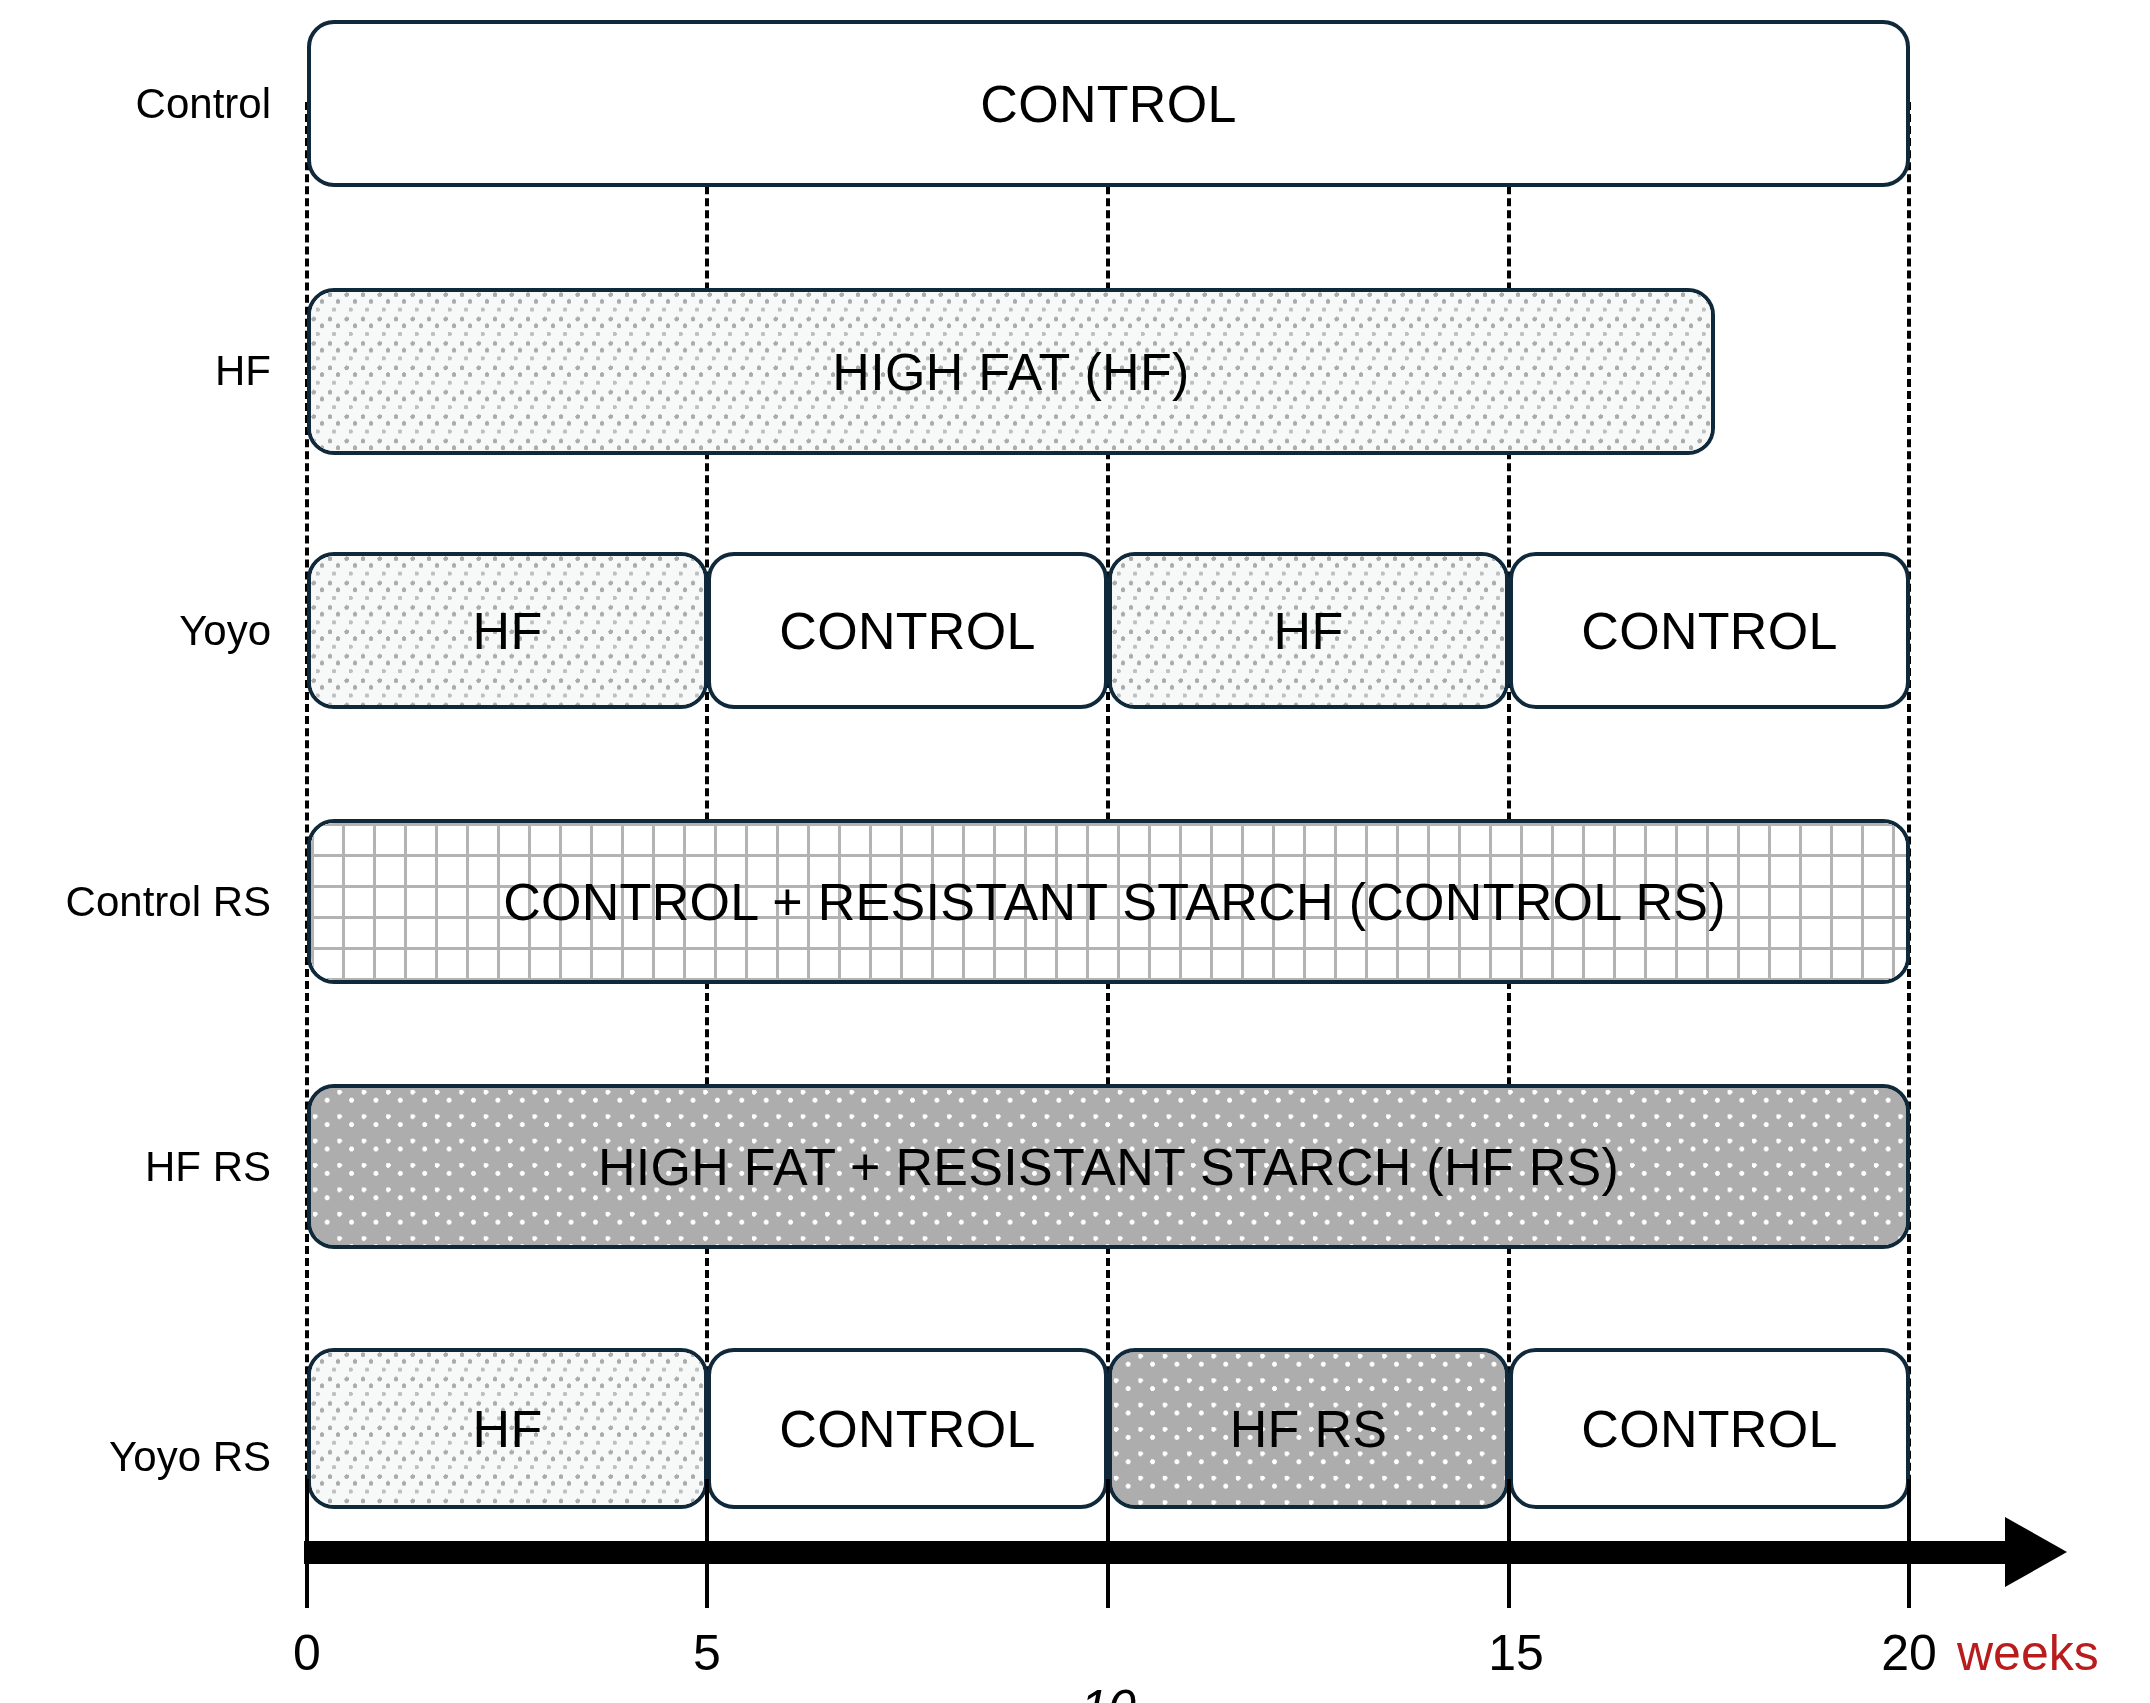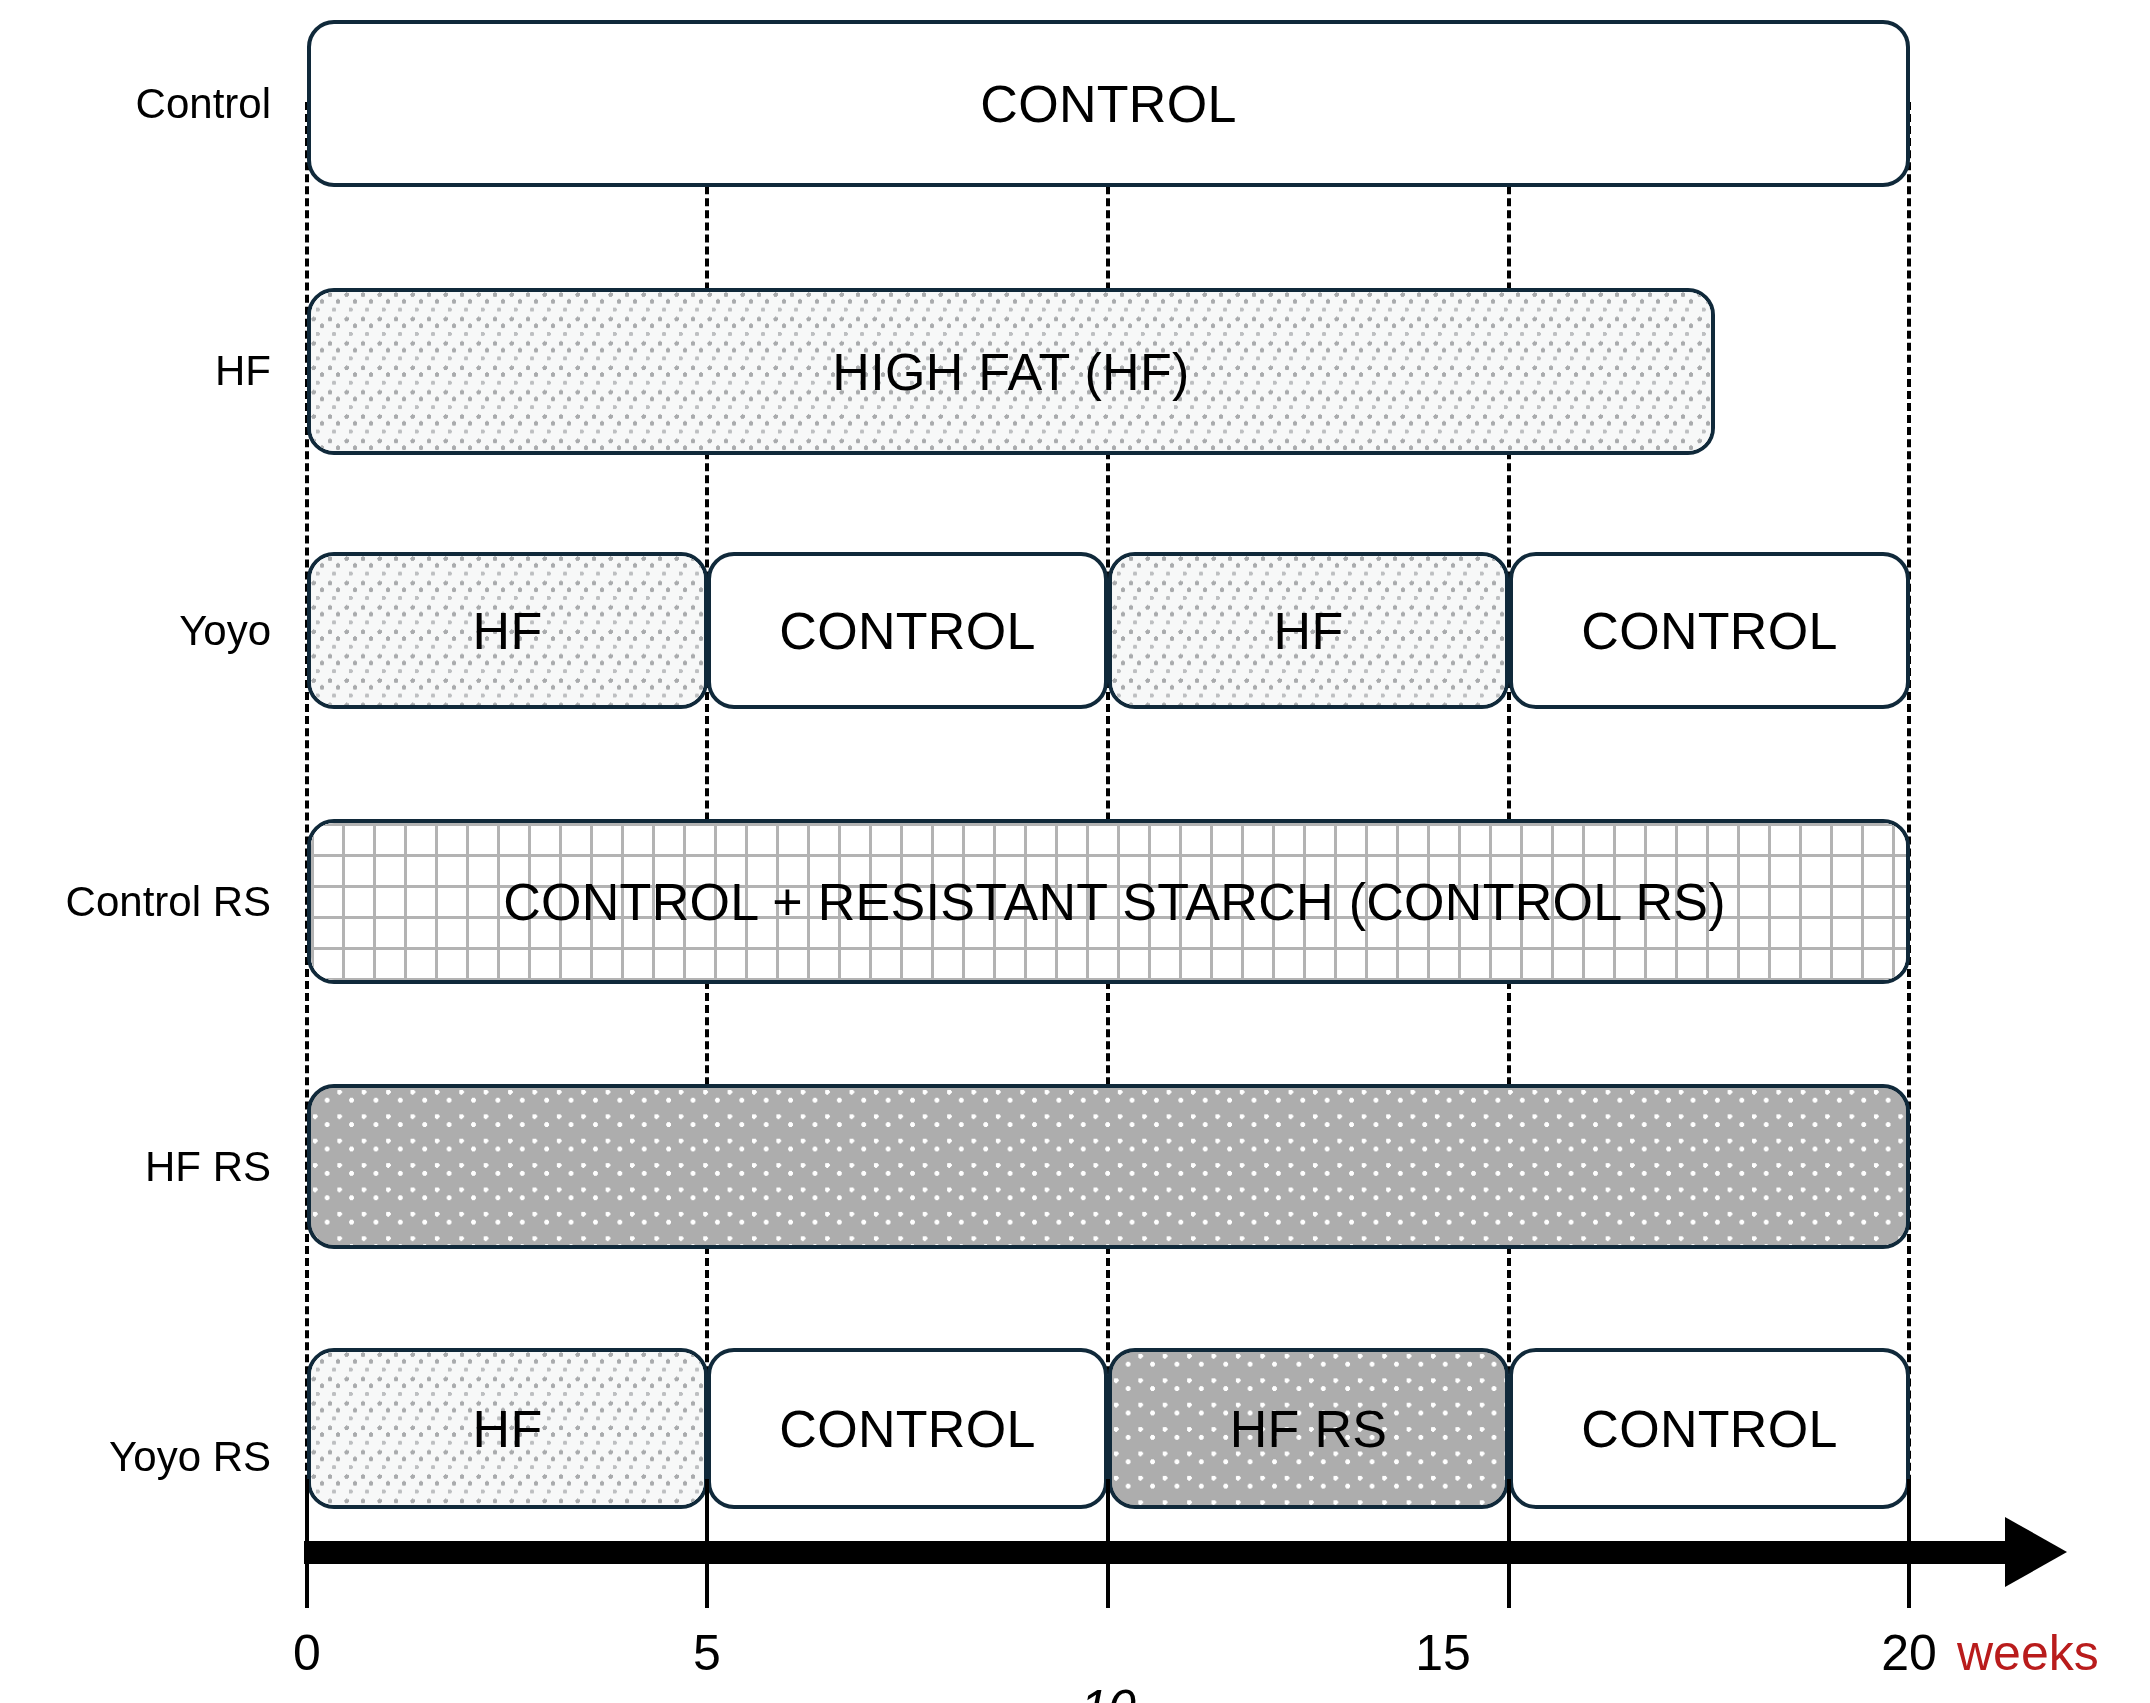--- a/index.html
+++ b/index.html
@@ -203,20 +203,21 @@
       <div class="bar-row" style="left: 0px; top: 819px; height: 165px; width: 2151px;">
         <div class="seg fill-grid" style="left: 307px; width: 1603px; height: 165px;">
           <div class="fillpat"></div>
           <div class="seg-label">CONTROL + RESISTANT STARCH (CONTROL RS)</div>
         </div>
       </div>
       <div class="row-label" style="top: 1146px;">HF RS</div>
       <div class="bar-row" style="left: 0px; top: 1084px; height: 165px; width: 2151px;">
         <div class="seg fill-graydot" style="left: 307px; width: 1603px; height: 165px;">
           <div class="fillpat"></div>
+          <div class="seg-label">HIGH FAT + RESISTANT STARCH (HF RS)</div>
         </div>
       </div>
       <div class="row-label" style="top: 1408px; margin-top: 28px;">Yoyo RS</div>
       <div class="bar-row" style="left: 0px; top: 1348px; height: 161px; width: 2151px;">
         <div class="seg fill-confetti" style="left: 307px; width: 401px; height: 161px;">
           <div class="fillpat"></div>
           <div class="seg-label">HF</div>
         </div>
         <div class="seg fill-plain" style="left: 707px; width: 401px; height: 161px;">
           <div class="fillpat"></div>
@@ -237,21 +238,21 @@
     <div id="axis-line" style="left: 304px; top: 1541px; width: 1701px;"></div>
     <div id="axis-arrowhead" style="left: 2005px; top: 1517px;"></div>
     <div id="ticks">
         <div class="tick" style="left: 305px; top: 1479px; height: 129px;"></div>
         <div class="tick-label" style="left: 307px; top: 1628px;">0</div>
         <div class="tick" style="left: 705px; top: 1479px; height: 129px;"></div>
         <div class="tick-label" style="left: 707px; top: 1628px;">5</div>
         <div class="tick" style="left: 1106px; top: 1479px; height: 129px;"></div>
         <div class="tick-label" style="left: 1108px; top: 1683px; font-style: italic;">10</div>
         <div class="tick" style="left: 1507px; top: 1479px; height: 129px;"></div>
-        <div class="tick-label" style="left: 1443px; top: 1628px;">15</div>
+        <div class="tick-label" style="left: 1516px; top: 1628px;">15</div>
         <div class="tick" style="left: 1907px; top: 1479px; height: 129px;"></div>
         <div class="tick-label" style="left: 1909px; top: 1628px;">20</div>
       </div>
     <div id="weeks-label" style="left: 1957px; top: 1628px;">weeks</div>
   </div>
 
 </div>
 
 
 </body></html>

